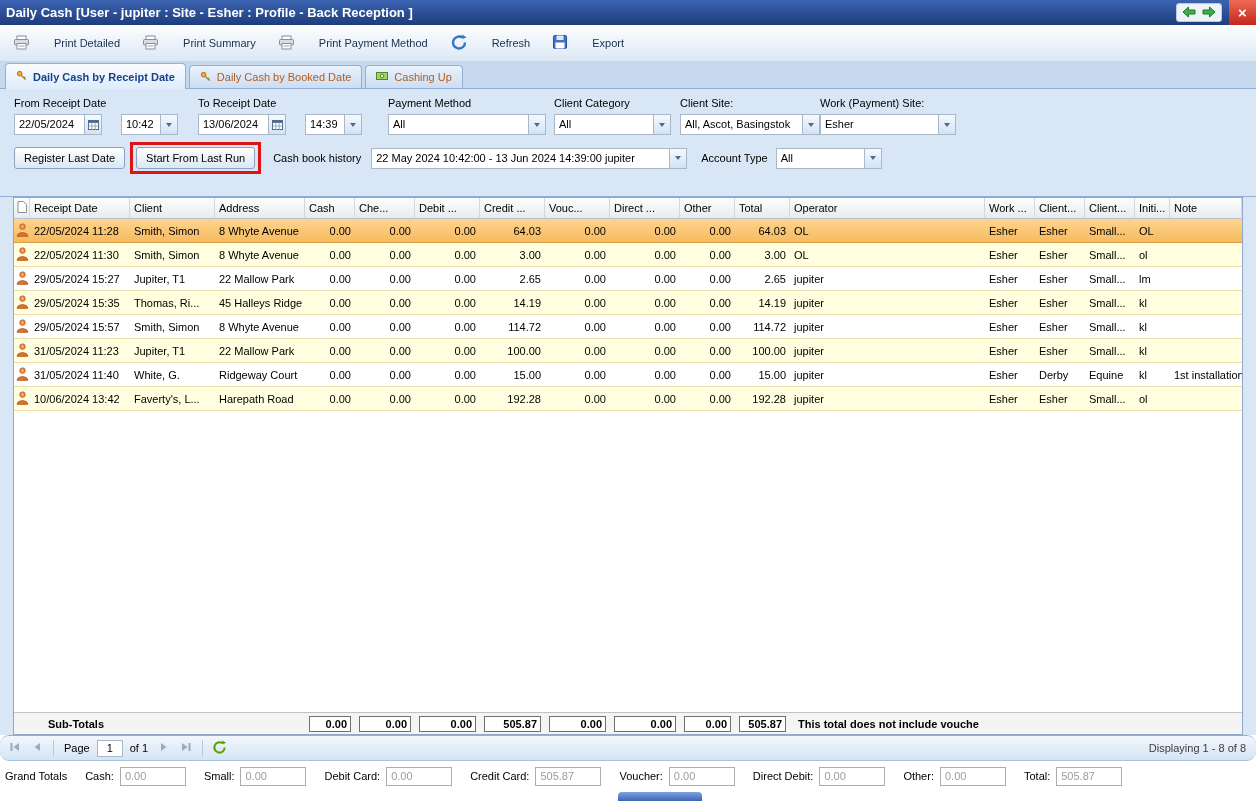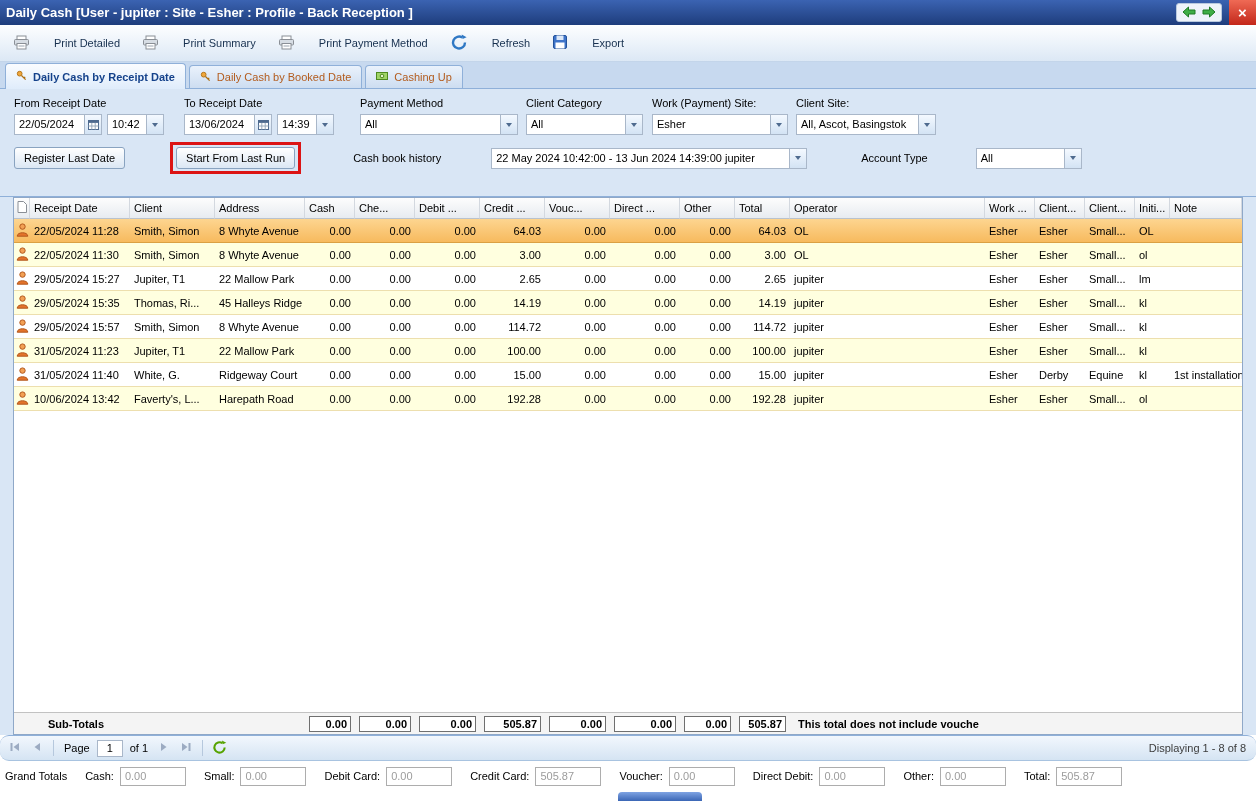--- a/index.html
+++ b/index.html
@@ -34,29 +34,29 @@
     background:linear-gradient(#eaf2fc,#cdddf1); color:var(--tab-inactive-text,#b35c1e); white-space:nowrap; cursor:pointer; }
   .tab.active { height:26px; margin-bottom:-1px; background:linear-gradient(#fafcff,#dfecfb);
     color:var(--tab-active-text,#15428b); font-weight:bold; }
 
   
   .filters { flex:0 0 108px; background:var(--panel-background,#d9e6f5); border-bottom:1px solid #8fb0d9; padding:8px 14px 0; }
   .frow1 { display:flex; }
   .fgroup { display:flex; flex-direction:column; }
   .g1{margin-right:20px} .g2{margin-right:26px} .g3{margin-right:8px} .g4{margin-right:9px} .g5{margin-right:8px}
   .flabel { height:17px; padding-bottom:3px; white-space:nowrap; }
-  .fields { display:flex; gap:5px; }
+  .fields { display:flex; gap:19px; }
   .field { height:21px; background:#fff; border:1px solid #a9b7c9; display:flex; align-items:stretch; overflow:hidden; cursor:text; }
   .fval { padding:3px 4px 0; white-space:nowrap; overflow:hidden; flex:1; }
   .trig { flex:0 0 17px; border-left:1px solid #a9b7c9; background:linear-gradient(#f4f9ff,#d3e3f4);
     display:flex; align-items:center; justify-content:center; cursor:pointer; }
   .arr { width:0; height:0; border-left:3.5px solid transparent; border-right:3.5px solid transparent; border-top:4px solid #4f6b8f; }
   .w-date{width:88px} .w-time{width:57px} .w-pm{width:158px} .w-cc{width:117px}
   .w-ws{width:136px} .w-cs{width:140px} .w-cbh{width:316px} .w-at{width:106px}
-  .frow2 { display:flex; align-items:center; margin-top:7px; height:32px;gap:40px; }
+  .frow2 { display:flex; align-items:center; margin-top:7px; height:32px; }
   .btn { height:22px; padding:0 9px; background:linear-gradient(#ffffff,#dbe7f4); border:1px solid #89a3c0;
     border-radius:3px; display:flex; align-items:center; cursor:pointer; white-space:nowrap; }
   .annotate { border:3px solid var(--annotation-highlight,#dc1414); padding:2px 3px; margin-left:5px; display:flex; }
   .cbh-label { margin:0 10px 0 12px; white-space:nowrap; }
   .at-label { margin:0 8px 0 14px; white-space:nowrap; }
 
   
   .content { flex:1 1 auto; min-height:0; background:var(--panel-background,#d9e6f5); padding:0 13px; display:flex; }
   .gridpanel { flex:1; background:#fff; border:1px solid #8fa8c8; display:flex; flex-direction:column; min-height:0; overflow:hidden; }
   table.grid { border-collapse:separate; border-spacing:0; table-layout:fixed; width:1228px; }
@@ -251,33 +251,33 @@
       </div>
       <div class="fgroup g4">
         <span class="flabel">Client Category</span>
         <div class="field w-cc">
           <span class="fval">All</span>
           <span class="trig">
               <span class="arr"></span>
             </span>
         </div>
       </div>
+      <div class="fgroup">
+        <span class="flabel">Client Site:</span>
+        <div class="field w-cs">
+          <span class="fval">All, Ascot, Basingstok</span>
+          <span class="trig">
+              <span class="arr"></span>
+            </span>
+        </div>
+      </div>
       <div class="fgroup g5">
         <span class="flabel">Work (Payment) Site:</span>
         <div class="field w-ws">
           <span class="fval">Esher</span>
-          <span class="trig">
-              <span class="arr"></span>
-            </span>
-        </div>
-      </div>
-      <div class="fgroup">
-        <span class="flabel">Client Site:</span>
-        <div class="field w-cs">
-          <span class="fval">All, Ascot, Basingstok</span>
           <span class="trig">
               <span class="arr"></span>
             </span>
         </div>
       </div>
     </div>
     <div class="frow2">
       <span class="btn">
           <span>Register Last Date</span>
         </span>

